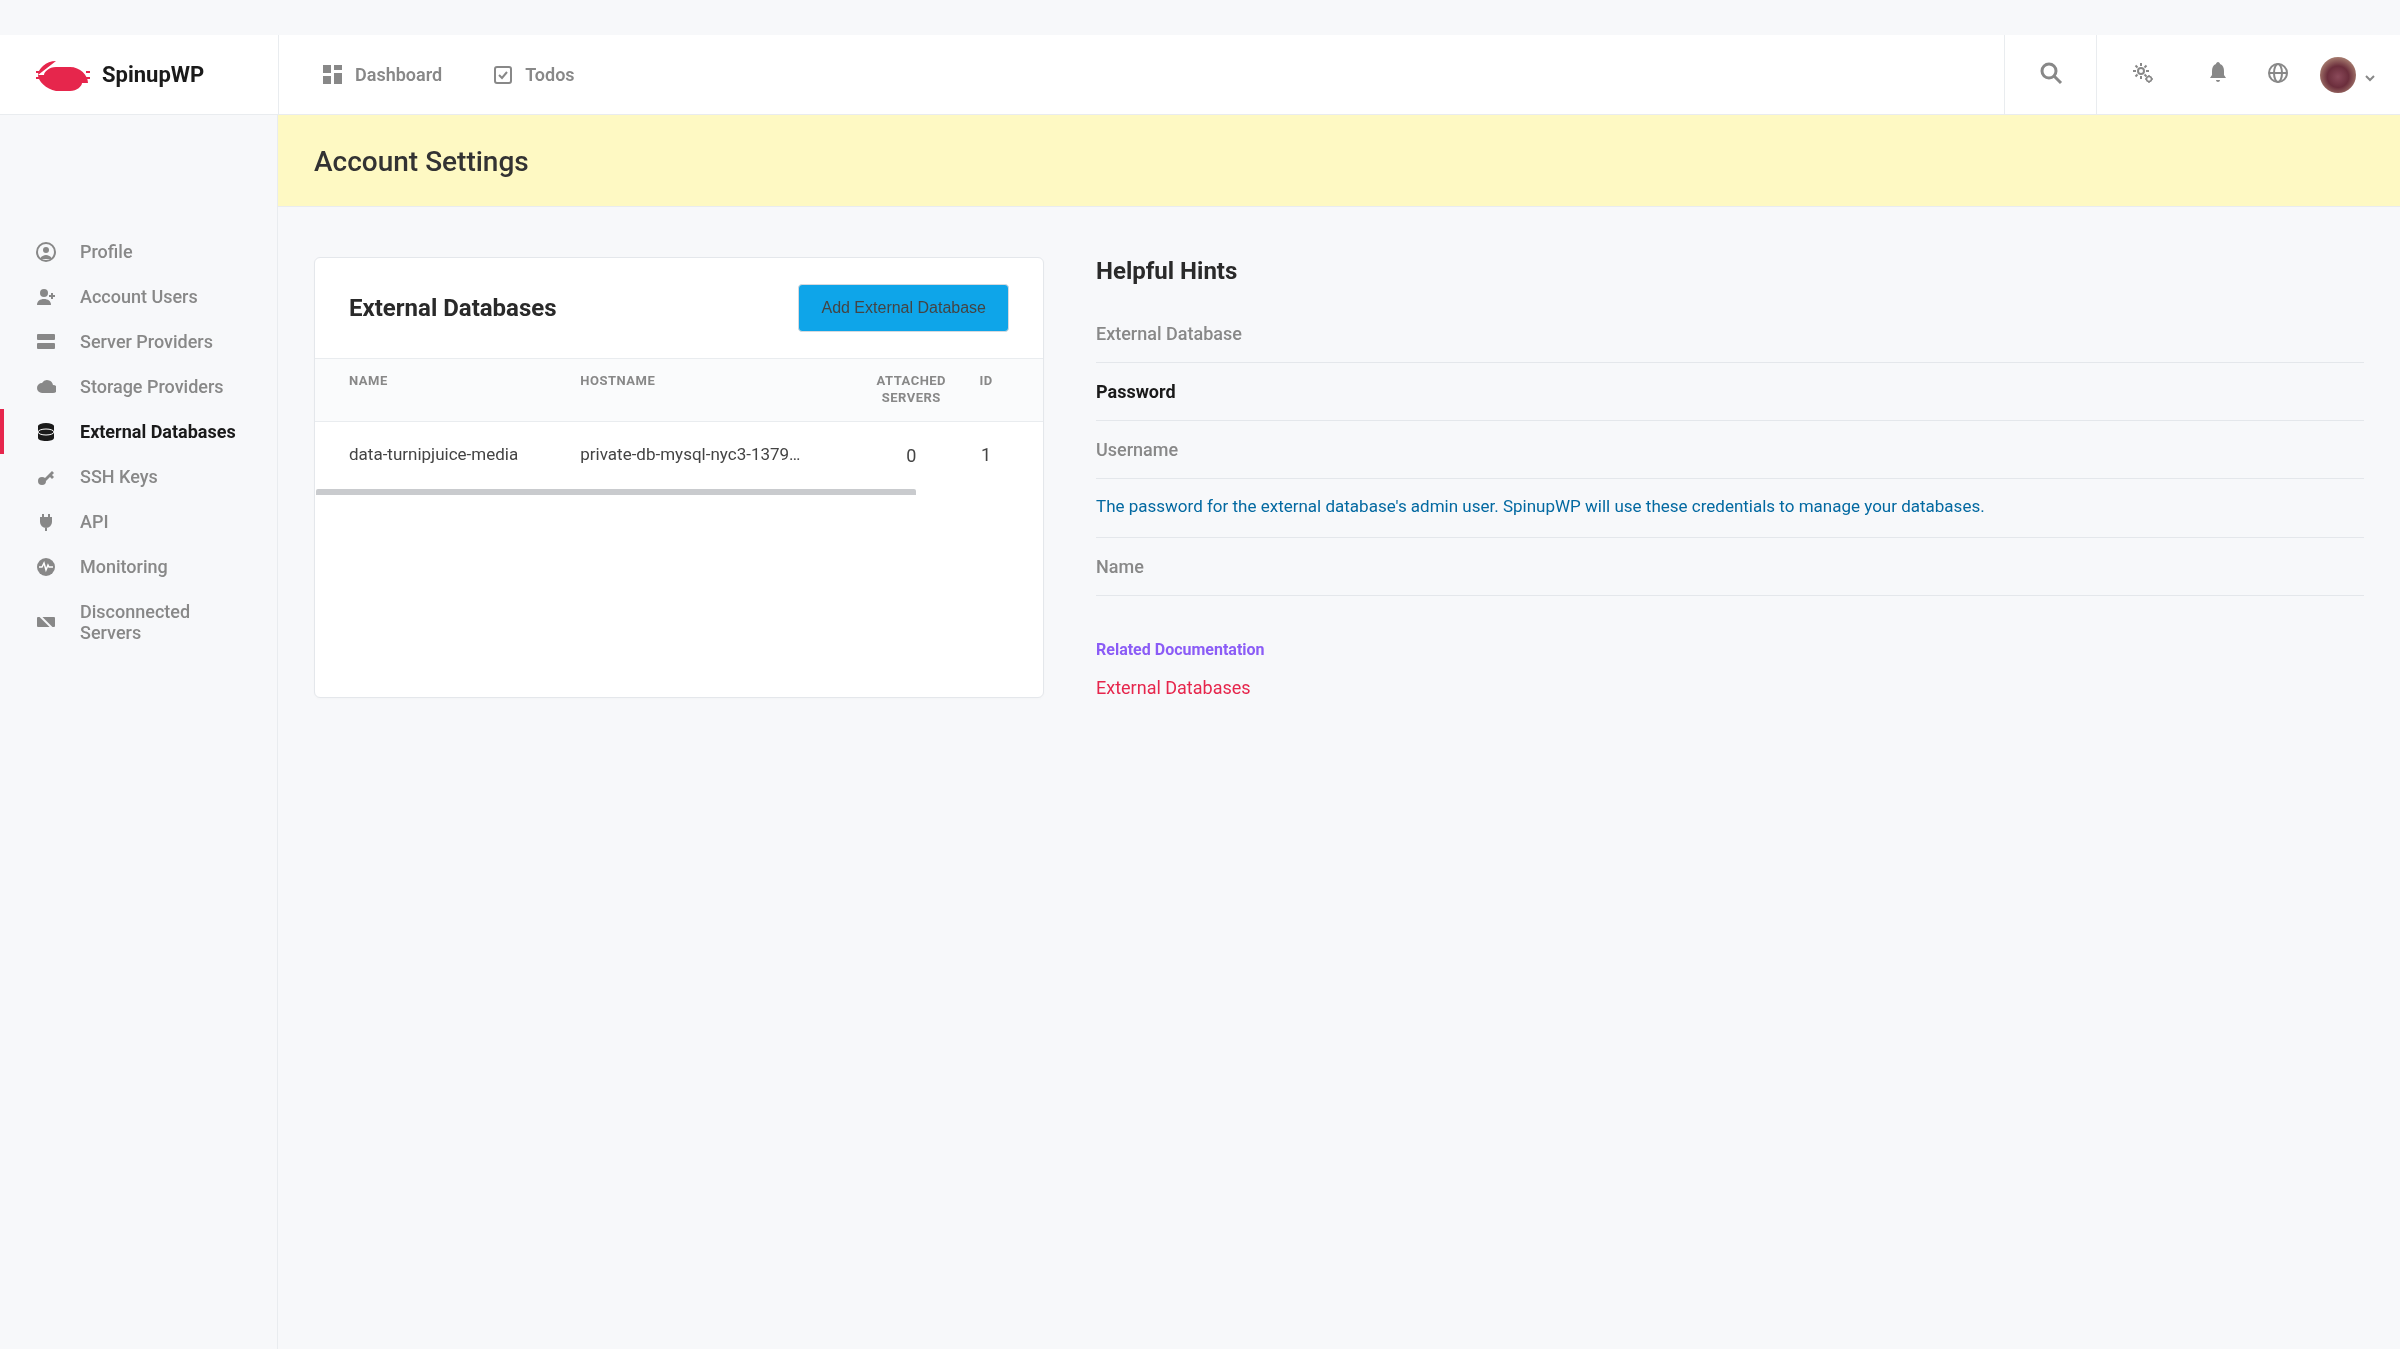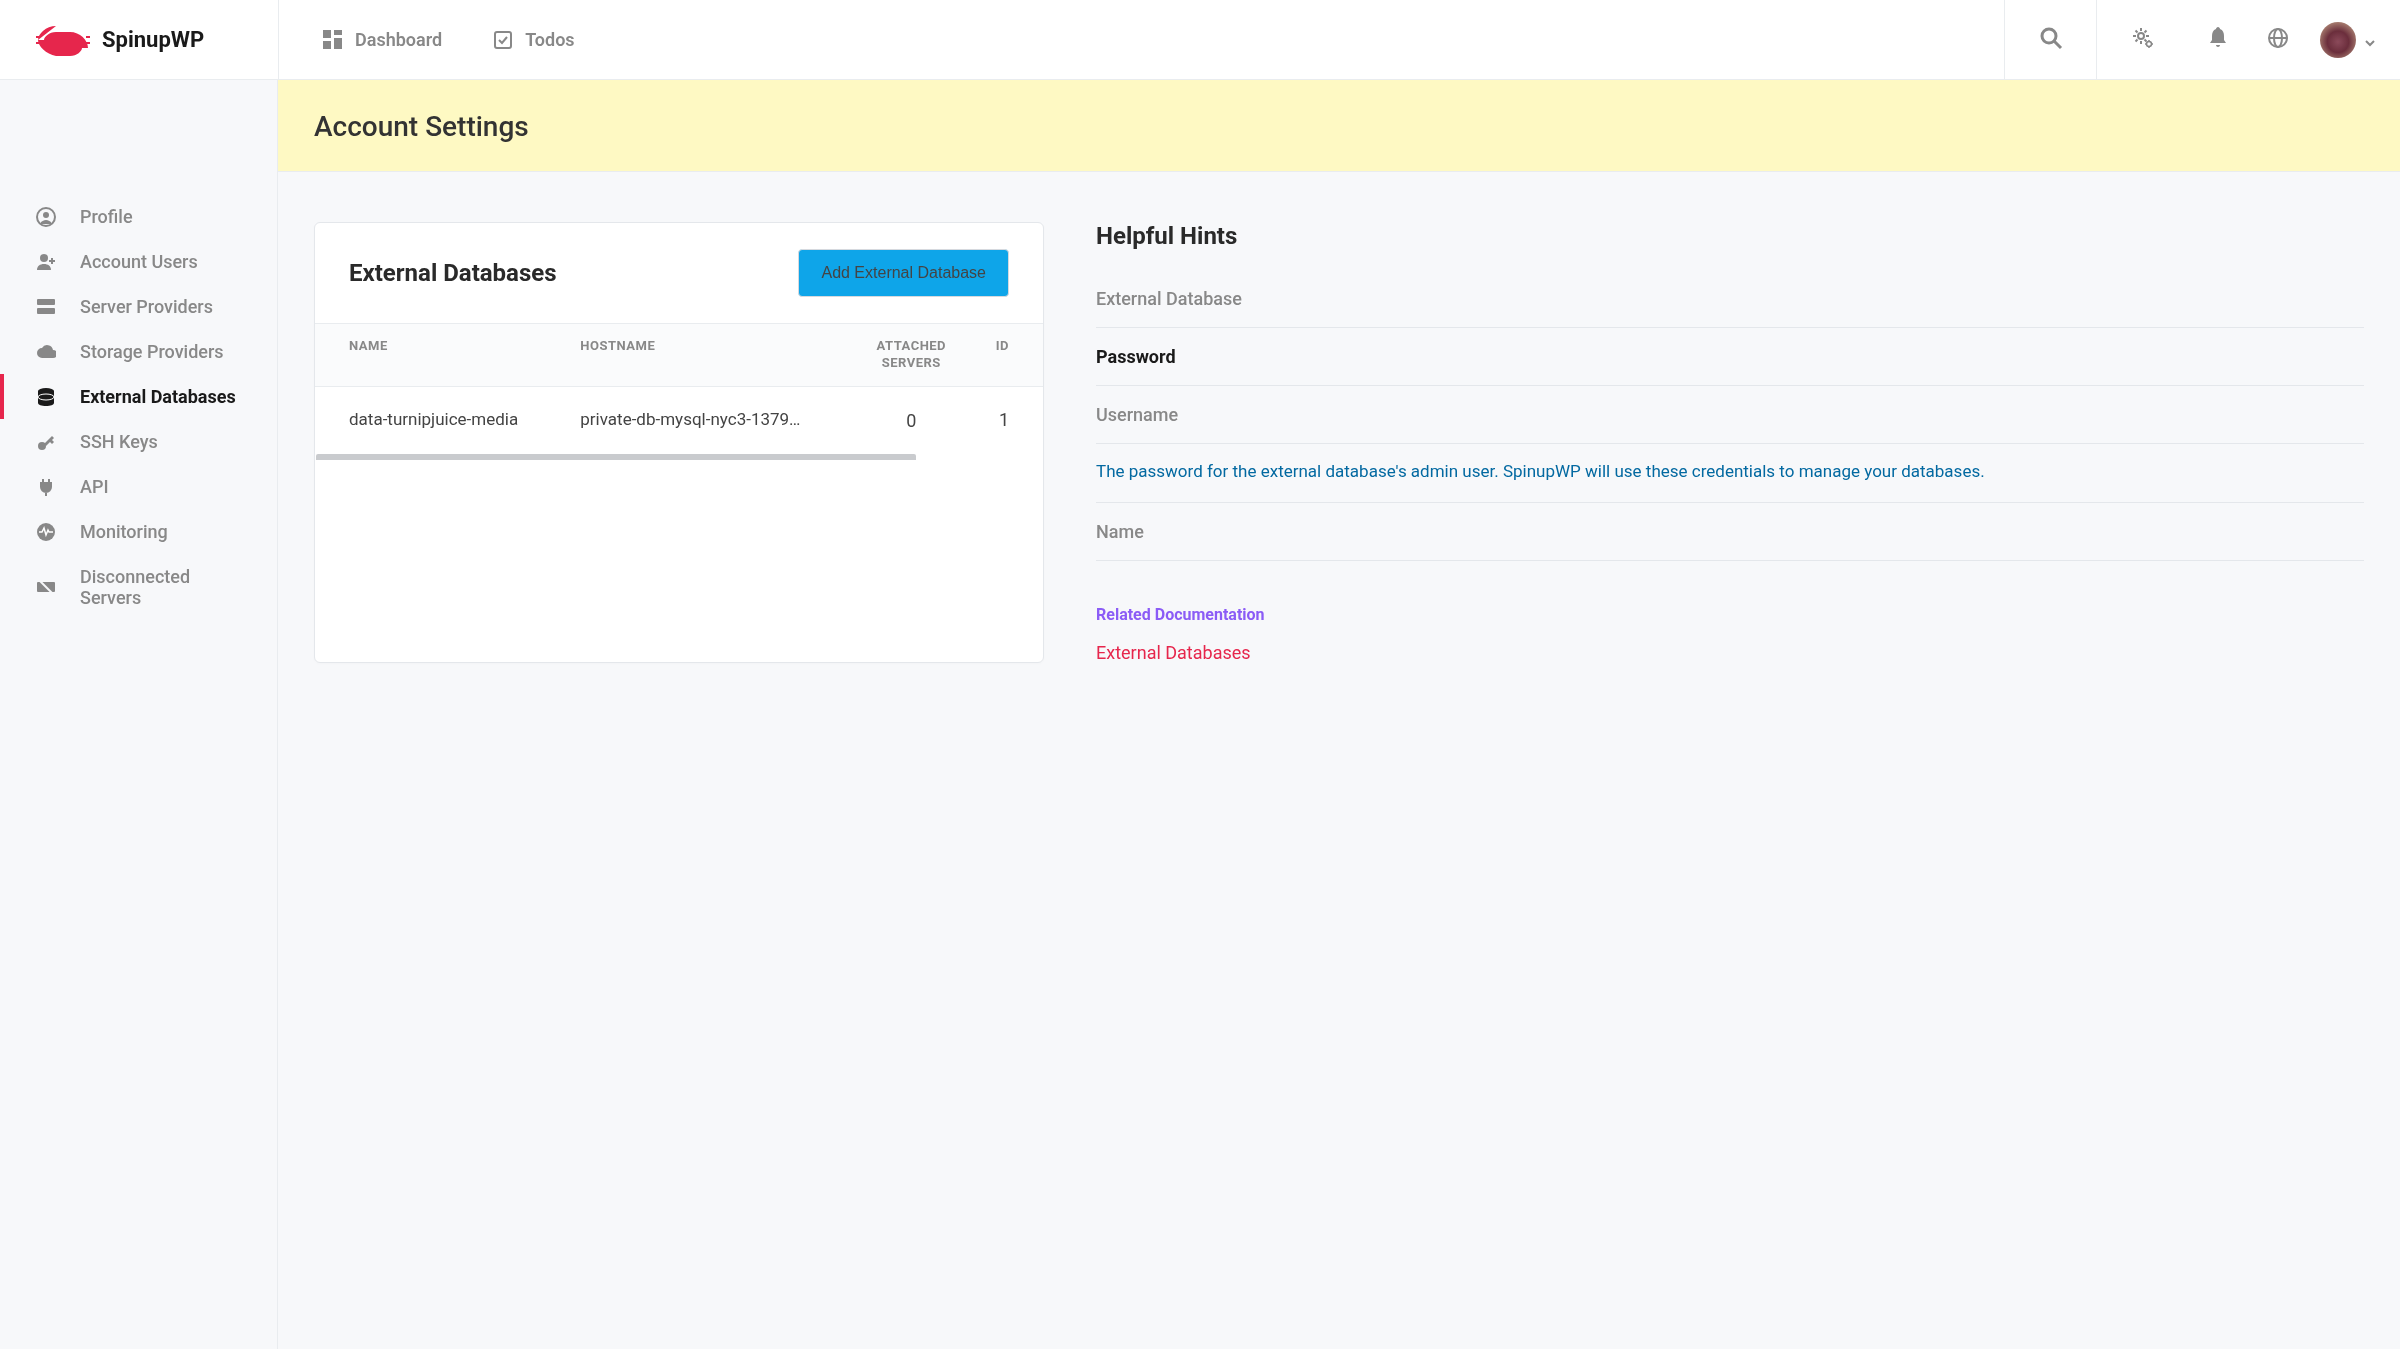--- a/index.html
+++ b/index.html
@@ -8,20 +8,21 @@
   background: #f7f8fa;
   color: #333;
   font-size: 16px;
 }
 .topbar {
   display: flex;
   align-items: flex-end;
   height: 80px;
   background: #fff;
   border-bottom: 1px solid #e9ecef;
+  margin-top: 35px;
 }
 .logo-area {
   width: 278px;
   display: flex;
   align-items: center;
   padding-left: 36px;
   height: 100%;
 }
 .logo-mark {
   width: 56px; height: 36px;
@@ -111,21 +112,21 @@
   cursor:pointer;
 }
 .table-head {
   display:flex; padding: 14px 34px; background:#fafbfc;
   border-top:1px solid #e9ecef; border-bottom:1px solid #e9ecef;
   font-size: 13px; letter-spacing: 0.5px; font-weight:700; color:#888;
 }
 .col-name { width: 232px; }
 .col-host { width: 280px; }
 .col-att { width: 104px; text-align:center; line-height:1.3; }
-.col-id { width: 46px; text-align:right; }
+.col-id { width: 46px; text-align:center; }
 .table-row {
   display:flex; padding: 22px 34px; font-size: 17px; color:#444;
 }
 .table-row .col-host { white-space:nowrap; overflow:hidden; text-overflow:ellipsis; }
 .table-row .col-att, .table-row .col-id { font-size:18px; }
 .card-scroll {
   height:6px; background:#c9cbce; width:600px; margin-left:1px; border-radius:2px 2px 0 0;
 }
 
 .hints {

